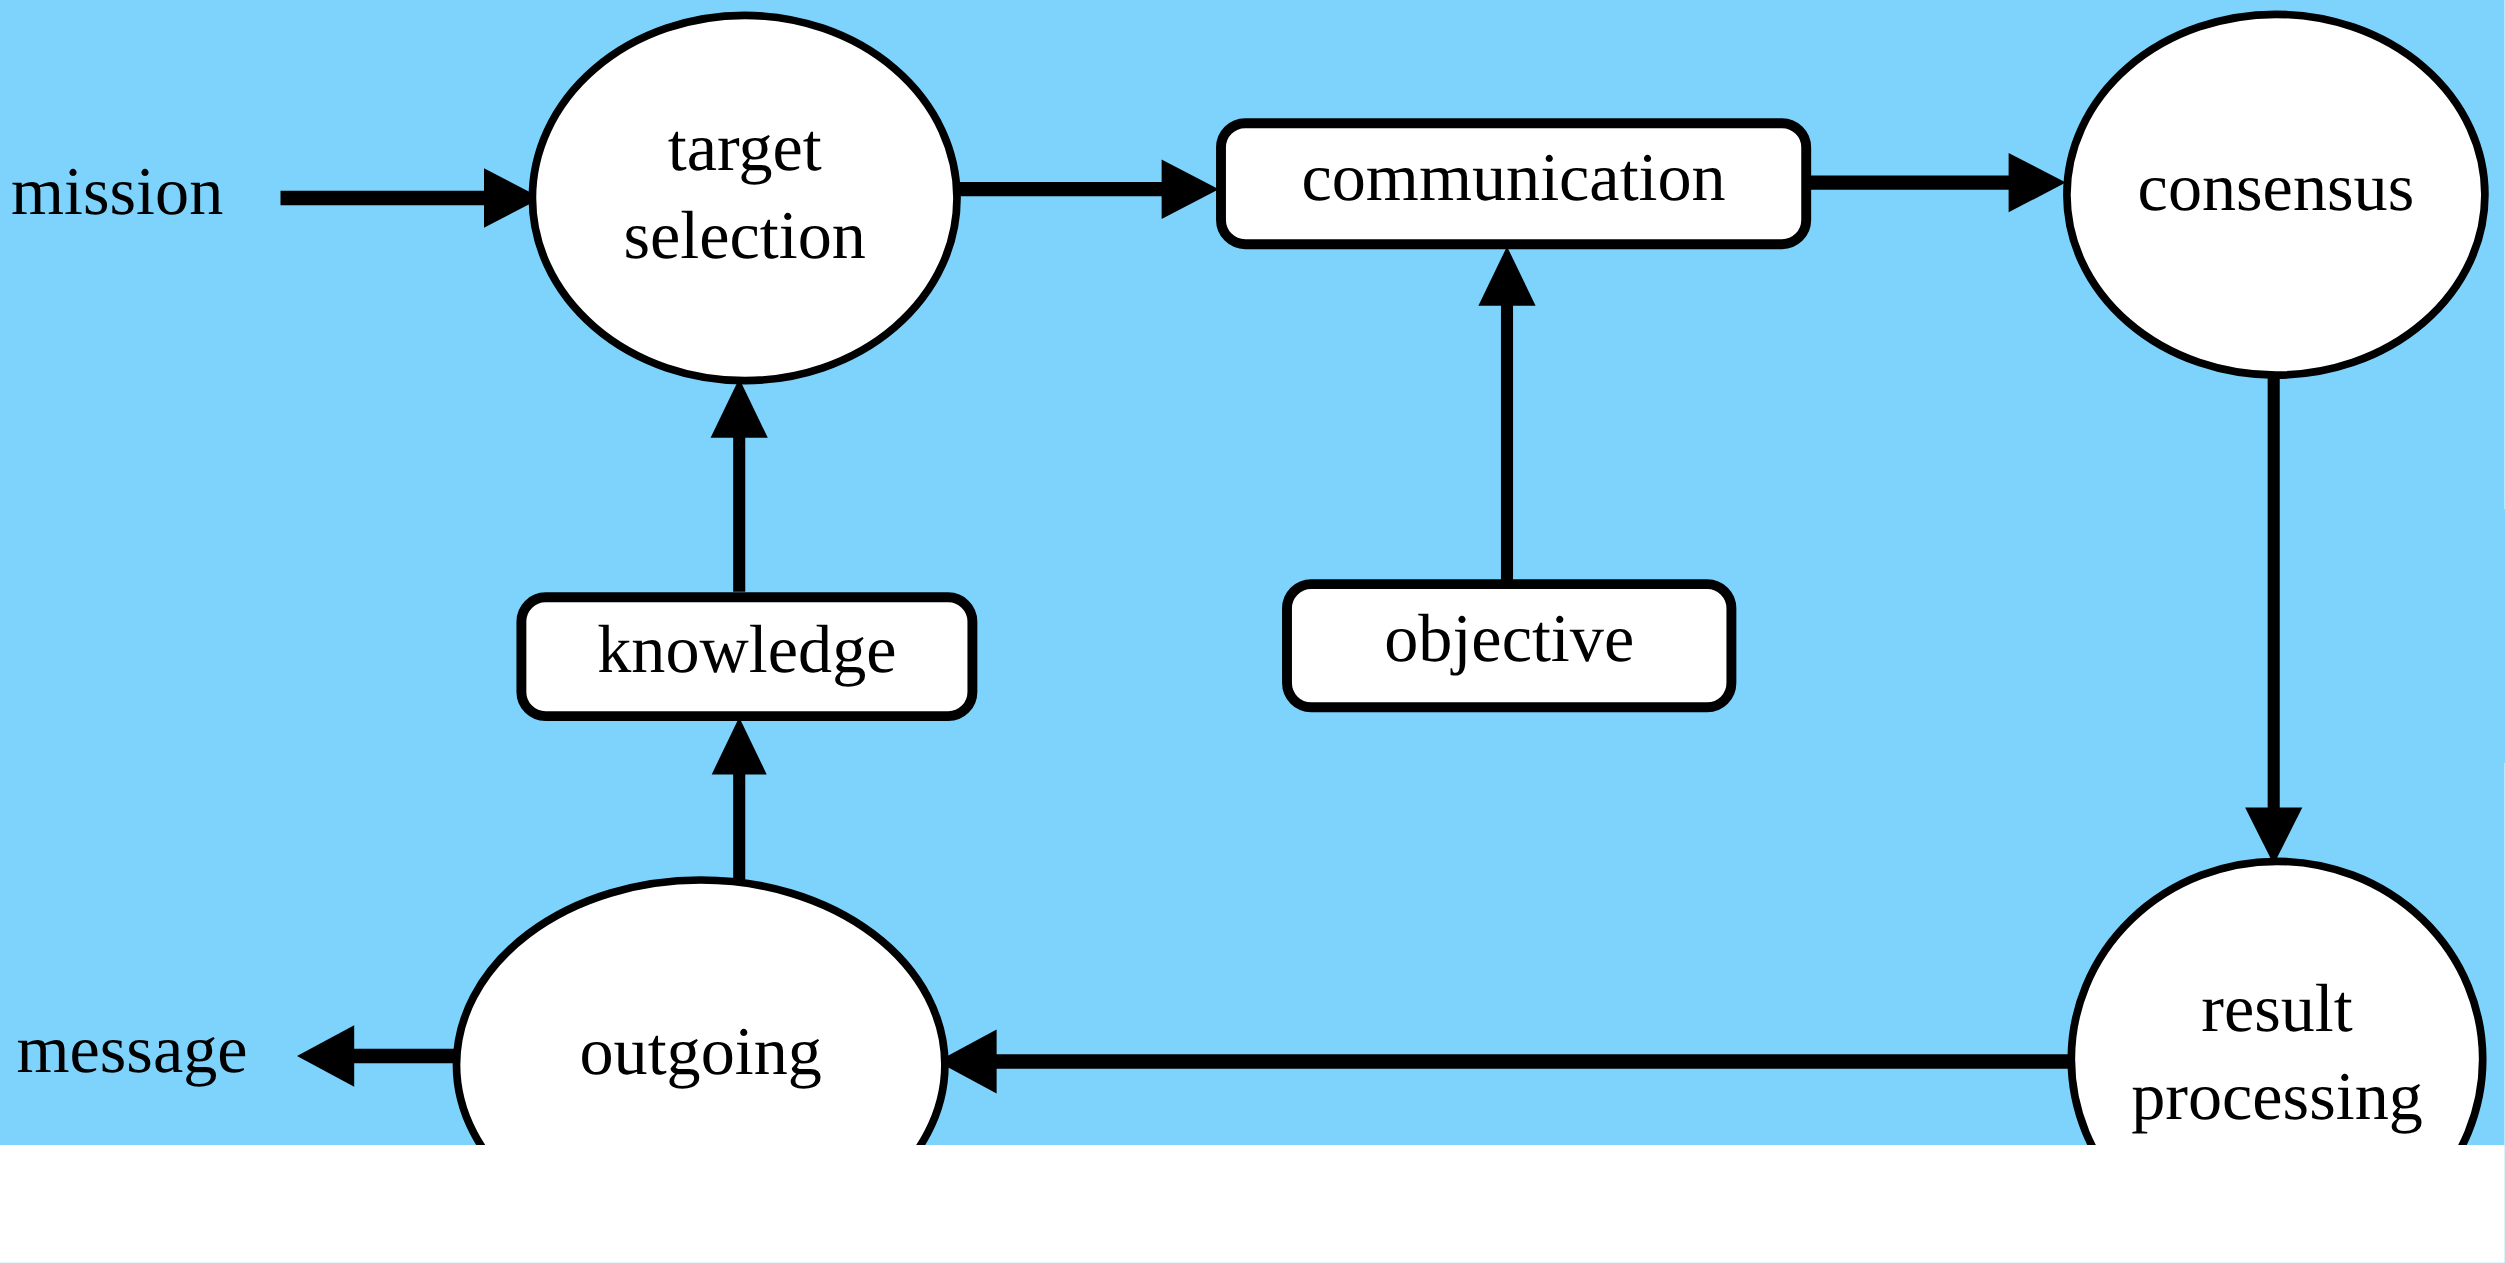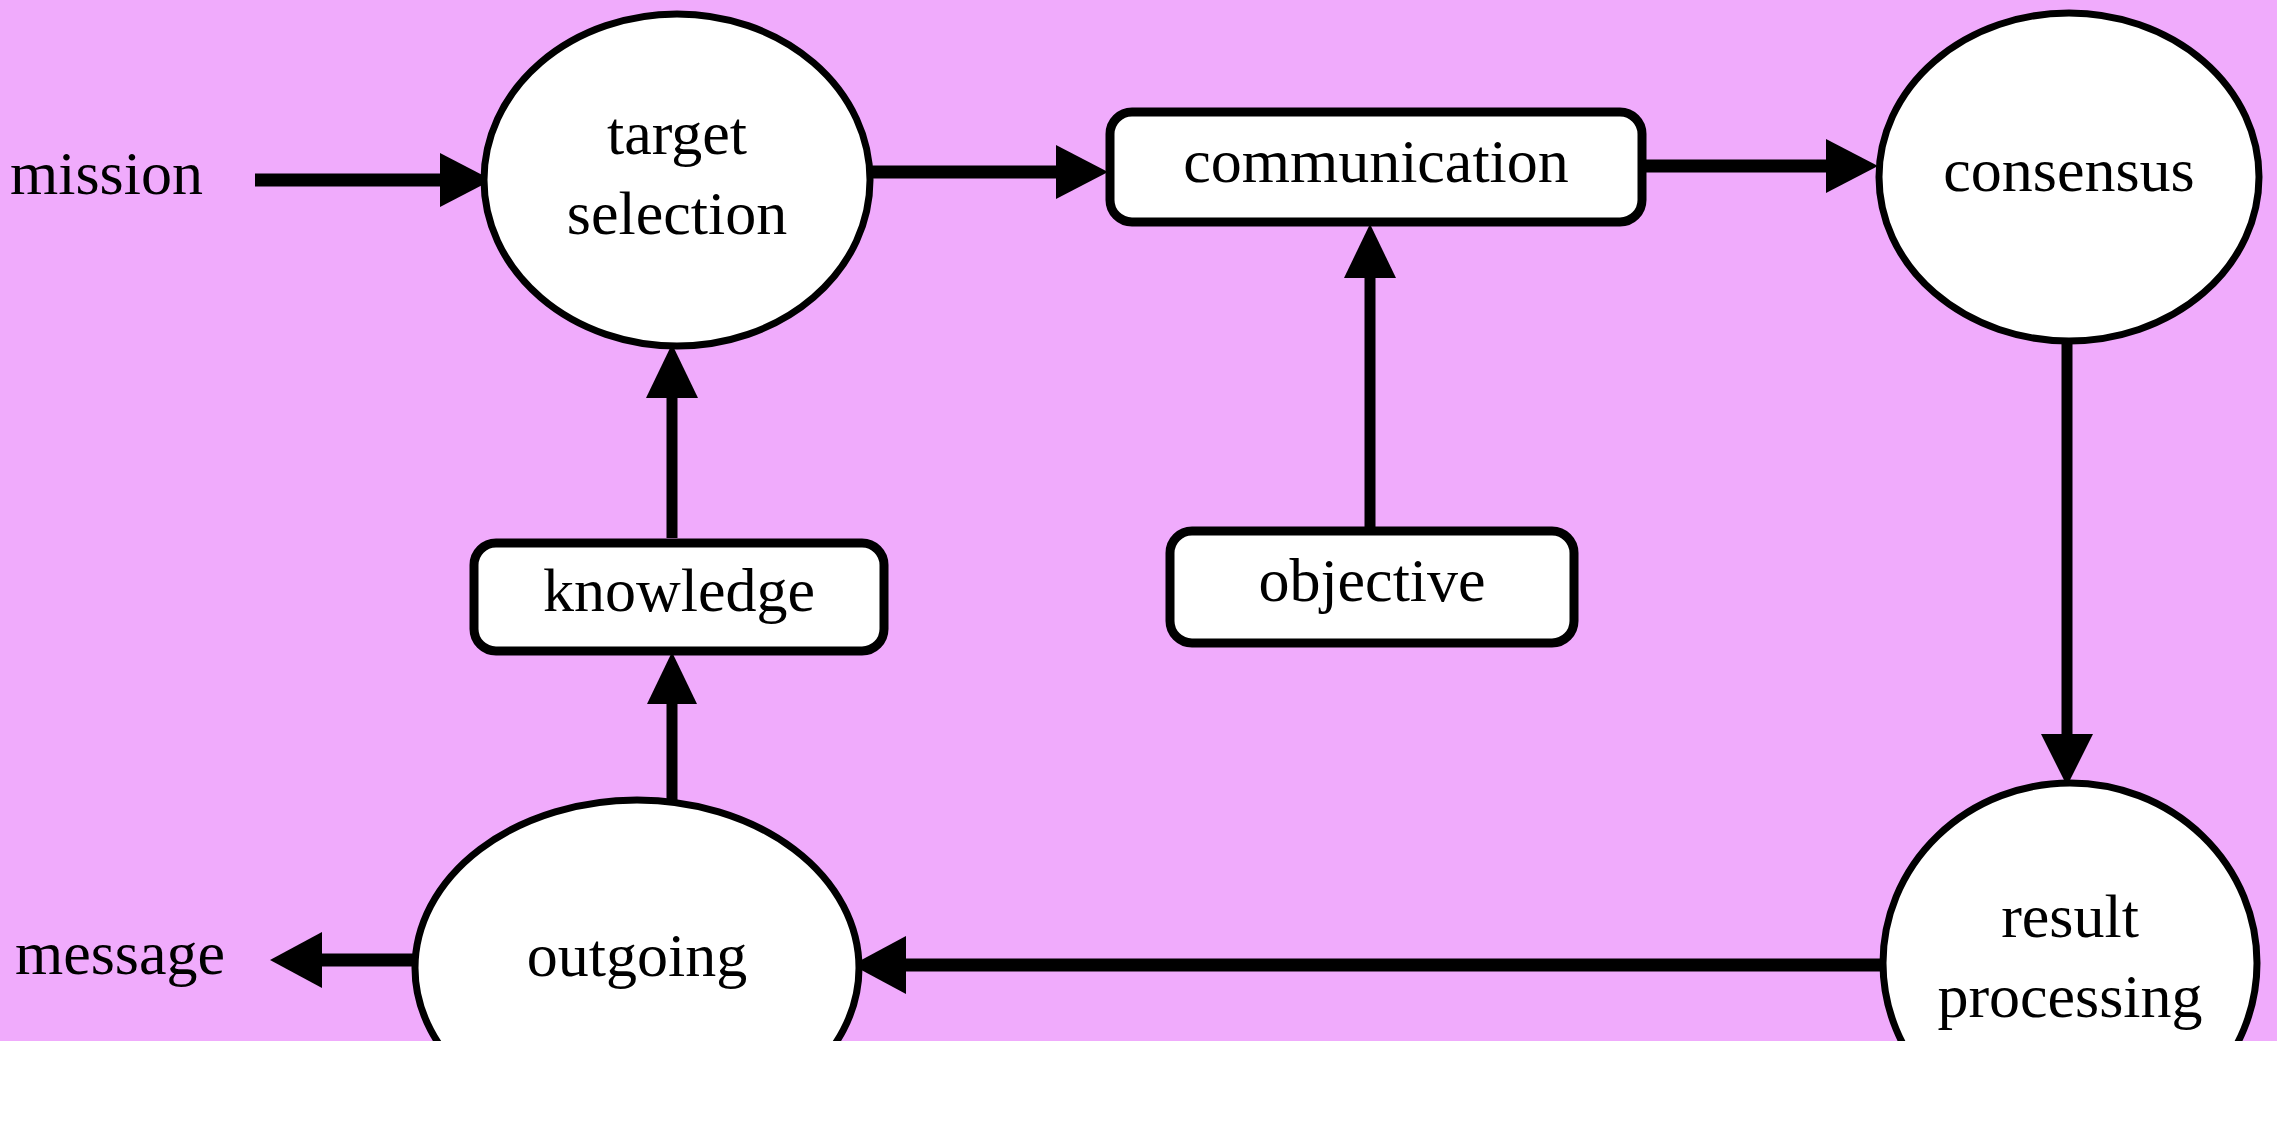--- a/index.html
+++ b/index.html
@@ -7,21 +7,21 @@
     padding: 0;
     background: #ffffff;
   }
   body {
     font-family: "Liberation Serif", "DejaVu Serif", serif;
   }
   #diagram-root {
     position: relative;
     width: 2277px;
     height: 1041px;
-    background: #f0abfc;
+    background: #7dd3fc;
     overflow: hidden;
   }
   #diagram-svg {
     position: absolute;
     top: 0;
     left: 0;
     width: 2277px;
     height: 1148px;
     display: block;
   }

